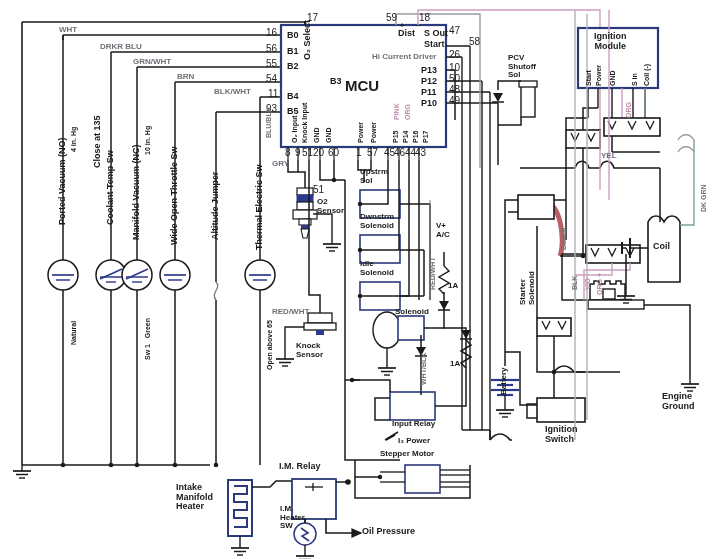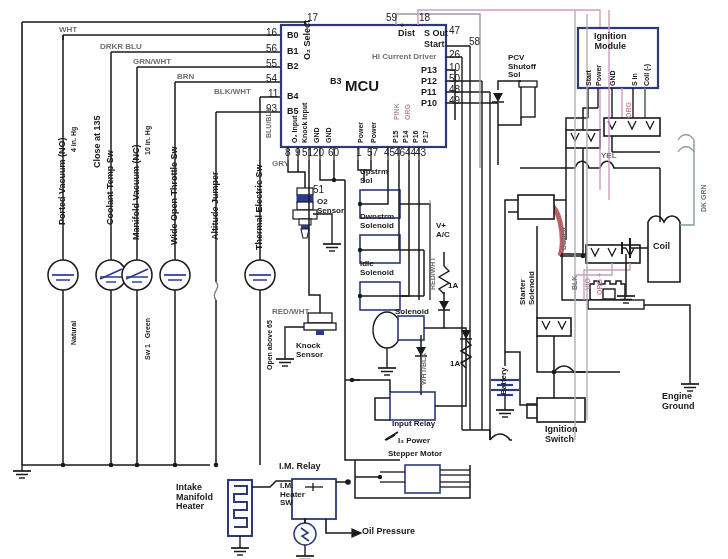--- a/index.html
+++ b/index.html
@@ -581,21 +581,21 @@
 Sensor</div>
 
 <div class="lbl sm" style="left:360px;top:168px;white-space:pre-line;">Upstrm
 Sol</div>
 <div class="lbl sm" style="left:360px;top:213px;white-space:pre-line;">Dwnstrm
 Solenoid</div>
 <div class="lbl sm" style="left:360px;top:260px;white-space:pre-line;">Idle
 Solenoid</div>
 <div class="lbl sm" style="left:395px;top:308px;">Solenoid</div>
 <div class="lbl sm" style="left:392px;top:420px;">Input Relay</div>
-<div class="lbl sm" style="left:388px;top:450px;">Stepper Motor</div>
+<div class="lbl sm" style="left:380px;top:450px;">Stepper Motor</div>
 <div class="lbl sm" style="left:398px;top:437px;">I₃ Power</div>
 <div class="lbl gry xs vert" style="left:429px;top:290px;">RED/WHT</div>
 <div class="lbl gry xs vert" style="left:420px;top:385px;">WHT/BLK</div>
 <div class="lbl sm" style="left:436px;top:222px;white-space:pre-line;">V+
 A/C</div>
 <div class="lbl sm" style="left:448px;top:282px;">1A</div>
 <div class="lbl sm" style="left:450px;top:360px;">1A</div>
 
 <div class="lbl sm" style="left:508px;top:54px;white-space:pre-line;">PCV
 Shutoff
@@ -624,18 +624,18 @@
 
 <div class="lbl" style="left:653px;top:242px;">Coil</div>
 <div class="lbl xs vert gry" style="left:700px;top:212px;">DK GRN</div>
 <div class="lbl" style="left:662px;top:392px;white-space:pre-line;">Engine
 Ground</div>
 
 <div class="lbl" style="left:176px;top:483px;white-space:pre-line;">Intake
 Manifold
 Heater</div>
 <div class="lbl" style="left:279px;top:462px;">I.M. Relay</div>
-<div class="lbl sm" style="left:280px;top:482px;white-space:pre-line;">I.M.
+<div class="lbl sm" style="left:280px;top:505px;white-space:pre-line;">I.M.
 Heater
 SW</div>
 <div class="lbl" style="left:362px;top:527px;">Oil Pressure</div>
 
 </div>
 
 </body></html>

